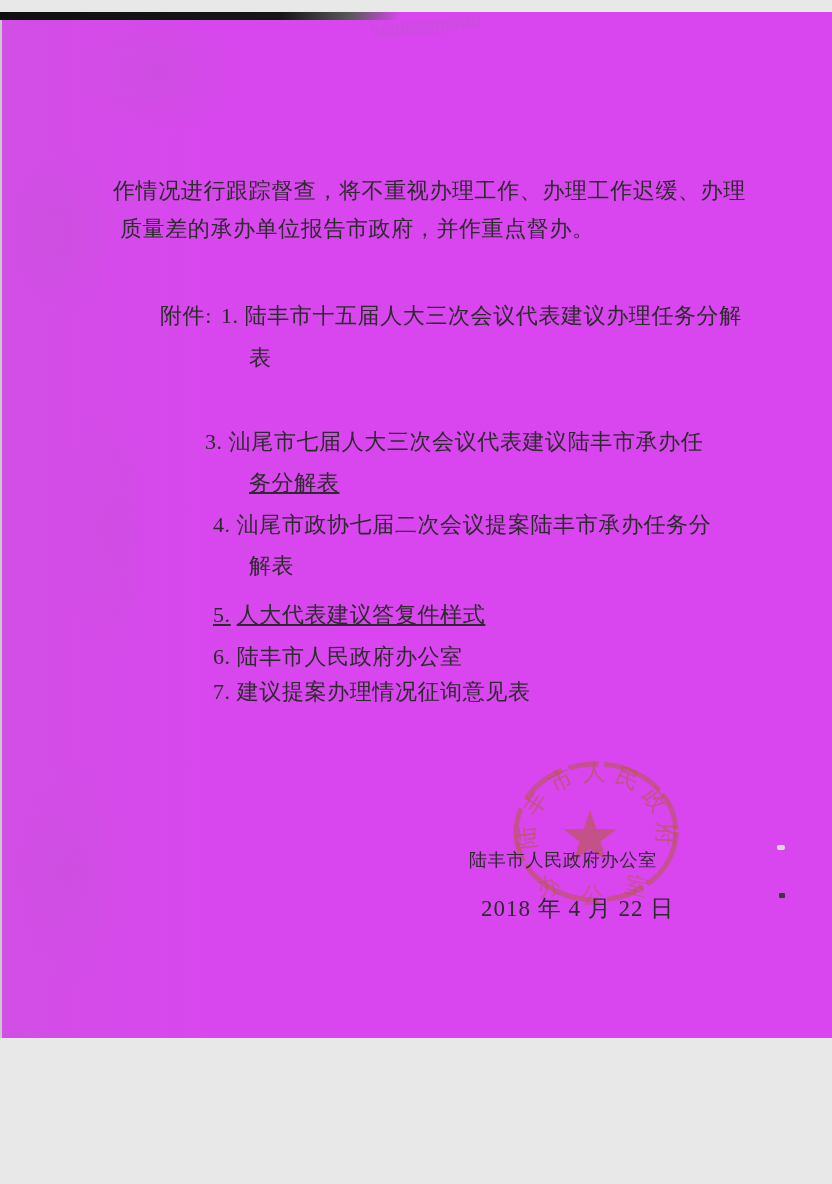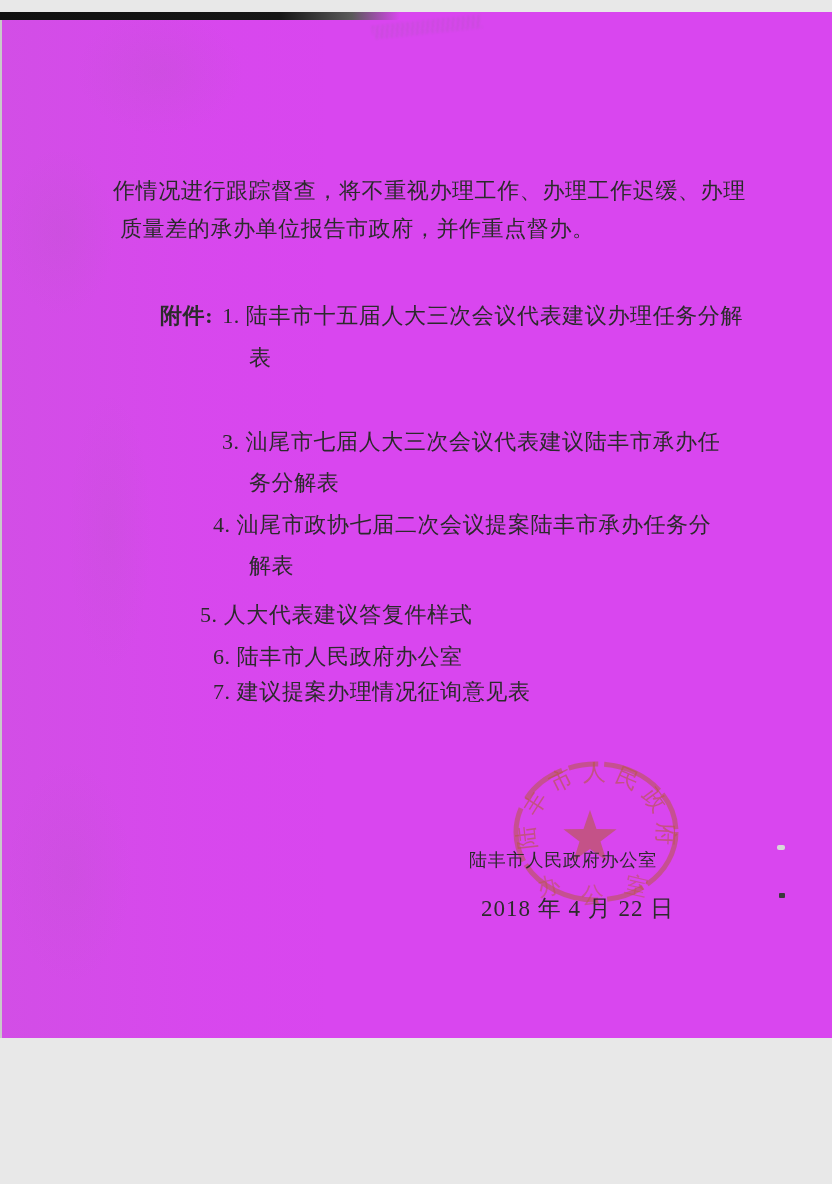--- a/index.html
+++ b/index.html
@@ -62,30 +62,30 @@
     position:absolute;
     white-space:nowrap;
     font-size:22px;
     line-height:30px;
     letter-spacing:0.6px;
     color:#2b2b2b;
   }
   .para-line1{left:113px;top:164px;}
   .para-line2{left:120px;top:202px;}
 
-  .att-label{margin-right:9px;font-weight:bold;}
+  .att-label{margin-right:9px;}
   .att-num{margin-right:6px;}
   .att-l1 {left:160px;top:289px;}
   .att-l2 {left:249px;top:331px;}
   .att-l3 {left:213px;top:373px;}
-  .att-l4 {left:222px;top:415px;}
-  .att-l5 {left:249px;top:456px;}
+  .att-l4 {left:205px;top:415px;}
+  .att-l5 {left:249px;top:456px;text-decoration:underline;}
   .att-l6 {left:213px;top:498px;}
   .att-l7 {left:249px;top:541px;font-family:Liberation Mono, monospace;}
-  .att-l8 {left:200px;top:588px;}
+  .att-l8 {left:213px;top:588px;text-decoration:underline;}
   .att-l9 {left:213px;top:630px;}
   .att-l10{left:213px;top:665px;text-align:center;}
 
   .sig-office{left:469px;top:833px;font-size:18px;letter-spacing:0.8px;}
   .sig-date{left:481px;top:882px;font-size:23px;letter-spacing:1px;}
   .page-num{left:116px;top:1094px;font-size:21px;letter-spacing:5px;}
 
   .seal{
     position:absolute;left:496px;top:730px;
     filter:blur(0.5px);

